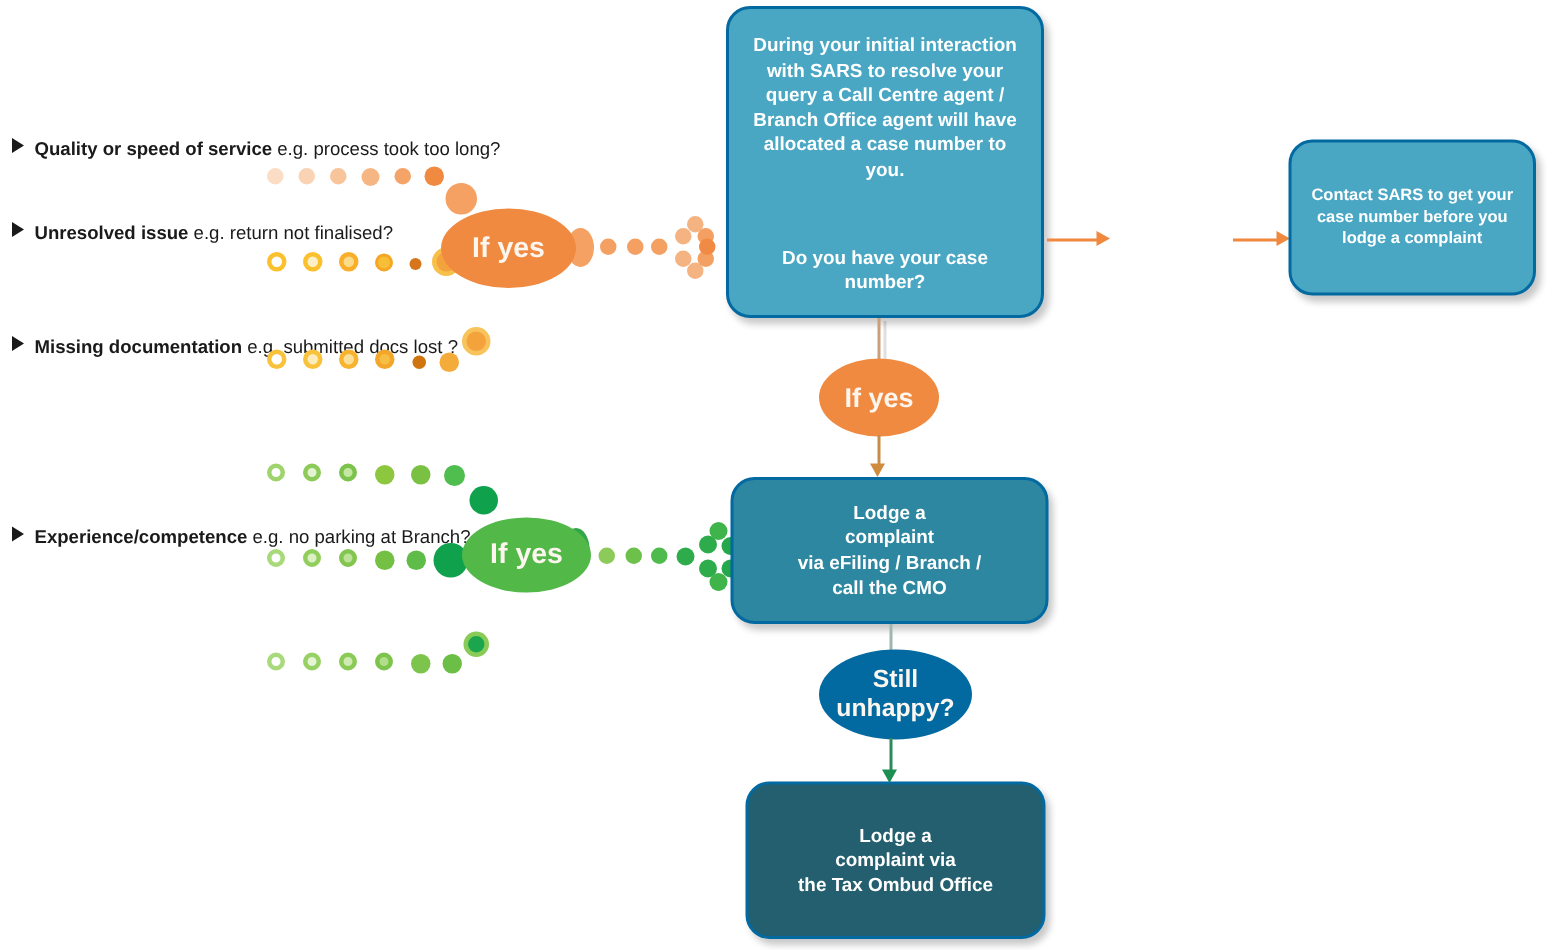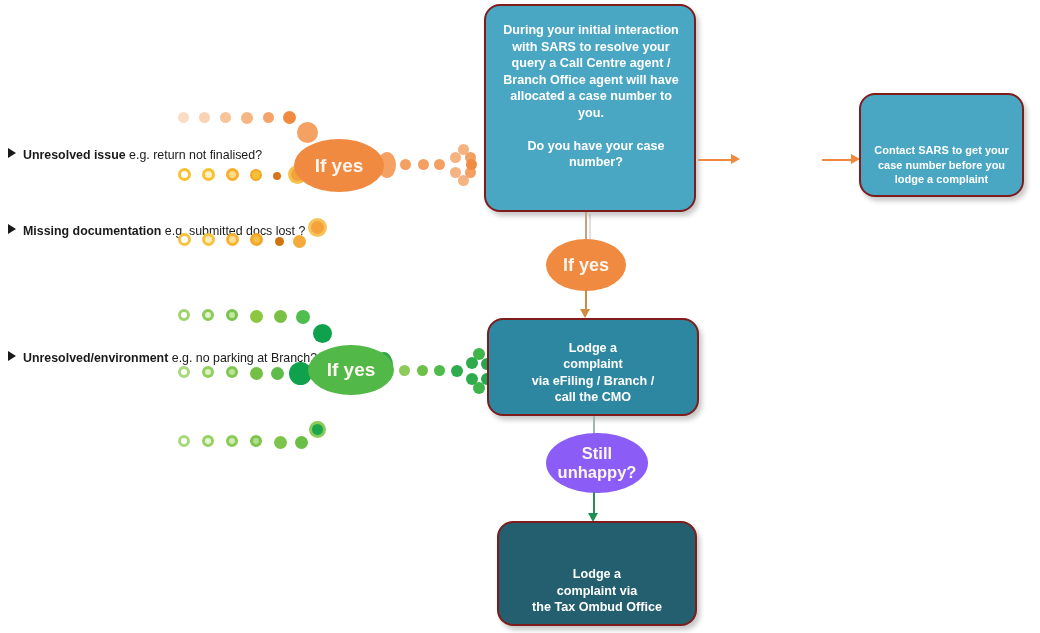--- a/index.html
+++ b/index.html
@@ -45,65 +45,69 @@
   
   .pill {
     position: absolute;
     border-radius: 50%;
     display: flex; align-items: center; justify-content: center;
     color: #fdf6ef; font-weight: bold;
     text-align: center; line-height: 1.05;
   }
   .pill-orange { background: #F08A41; }
   .pill-green  { background: #52B848; }
-  .pill-green-dark { background: #8b5cf6; }
+  .pill-green-dark { background: #0369a1; }
 
   
   .nub { position: absolute; border-radius: 50%; }
 
   
   .box {
     position: absolute;
     border-radius: 16px;
     color: #ffffff;
     font-weight: bold;
-    display: flex; align-items: flex-end; justify-content: center;
+    display: flex; align-items: center; justify-content: center;
     text-align: center;
     padding: 8px 12px;
     box-shadow: 3px 4px 5px rgba(0,0,0,.22);
-    border: 2px solid #7f1d1d;
+    border: 2px solid #0369a1;
     line-height: 1.32;
+    gap: 26px;
   }
   .box-lightteal { background: #4AA7C3; }
   .box-midteal   { background: #2E87A0; }
   .box-darkteal  { background: #235F6E; }
 
   
   .conn { position: absolute; }
   .line-h { position: absolute; height: 1.6px; }
   .line-v { position: absolute; width: 1.6px; }
   .head-r, .head-d { position: absolute; width: 0; height: 0; }
 
   .shadowline-v { position:absolute; width:2px; background:rgba(0,0,0,.12); }
 </style>
 </head>
 <body>
 
 <div id="stage">
 
 
+  <div class="bullet-row" style="top:92px;">
+    <span class="tri"></span><span class="b-strong">Quality or speed of service</span> <span class="b-light">e.g. process took too long?</span>
+  </div>
   <div class="bullet-row" style="top:148px;">
     <span class="tri"></span><span class="b-strong">Unresolved issue</span> <span class="b-light">e.g. return not finalised?</span>
   </div>
   <div class="bullet-row" style="top:196px;margin-top:28px;">
     <span class="tri"></span><span class="b-strong">Missing documentation</span> <span class="b-light">e.g. submitted docs lost ?</span>
   </div>
 
   <div class="bullet-row" style="top:351px;">
-    <span class="tri"></span><span class="b-strong">Unresolved/environment</span> <span class="b-light">e.g. no parking at Branch?</span>
+    <span class="tri"></span><span class="b-strong">Experience/competence</span> <span class="b-light">e.g. no parking at Branch?</span>
   </div>
 
   <div class="trail" style="left:178px; top:106px; width:150px; height:36px;">
     <span class="dot" style="left:0px;  top:6px;  width:11px;height:11px; background:#FBDCC4;"></span>
     <span class="dot" style="left:21px; top:6px;  width:11px;height:11px; background:#FAD3B4;"></span>
     <span class="dot" style="left:42px; top:6px;  width:11px;height:11px; background:#F8C49A;"></span>
     <span class="dot" style="left:63px; top:6px;  width:12px;height:12px; background:#F6B684;"></span>
     <span class="dot" style="left:85px; top:6px;  width:11px;height:11px; background:#F4A369;"></span>
     <span class="dot" style="left:105px;top:5px;  width:13px;height:13px; background:#F08A41;"></span>
     <span class="dot" style="left:119px;top:16px; width:21px;height:21px; background:#F5A163;"></span>

